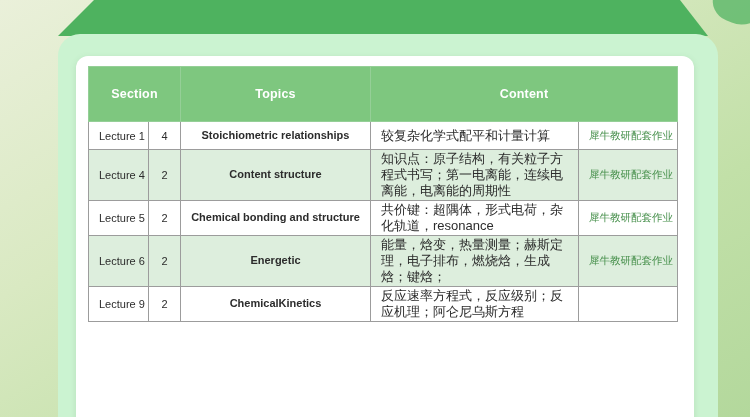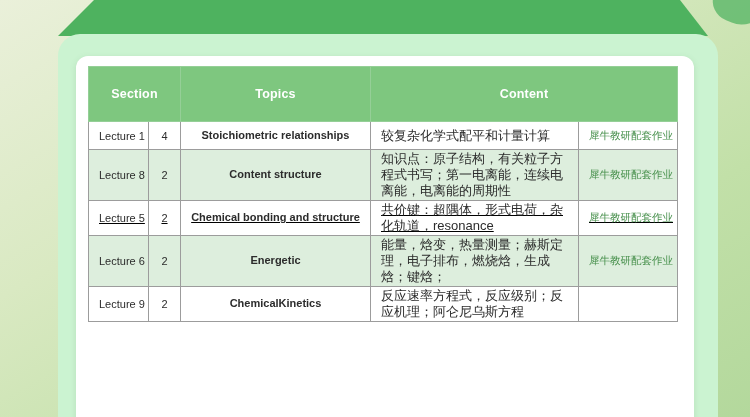--- a/index.html
+++ b/index.html
@@ -95,27 +95,27 @@
     </thead>
     <tbody id="tbody">
         <tr style="height: 28px;">
           <td class="c-section">Lecture 1</td>
           <td class="c-hours">4</td>
           <td class="c-topic">Stoichiometric relationships</td>
           <td class="c-content">较复杂化学式配平和计量计算</td>
           <td class="c-homework">犀牛教研配套作业</td>
         </tr>
         <tr class="shaded" style="height: 41px;">
-          <td class="c-section">Lecture 8</td>
+          <td class="c-section">Lecture 4</td>
           <td class="c-hours">2</td>
           <td class="c-topic">Content structure</td>
           <td class="c-content">知识点：原子结构，有关粒子方程式书写；第一电离能，连续电离能，电离能的周期性</td>
           <td class="c-homework">犀牛教研配套作业</td>
         </tr>
-        <tr style="height: 29px; text-decoration: underline;">
+        <tr style="height: 29px;">
           <td class="c-section">Lecture 5</td>
           <td class="c-hours">2</td>
           <td class="c-topic">Chemical bonding and structure</td>
           <td class="c-content">共价键：超隅体，形式电荷，杂化轨道，resonance</td>
           <td class="c-homework">犀牛教研配套作业</td>
         </tr>
         <tr class="shaded" style="height: 44px;">
           <td class="c-section">Lecture 6</td>
           <td class="c-hours">2</td>
           <td class="c-topic">Energetic</td>

